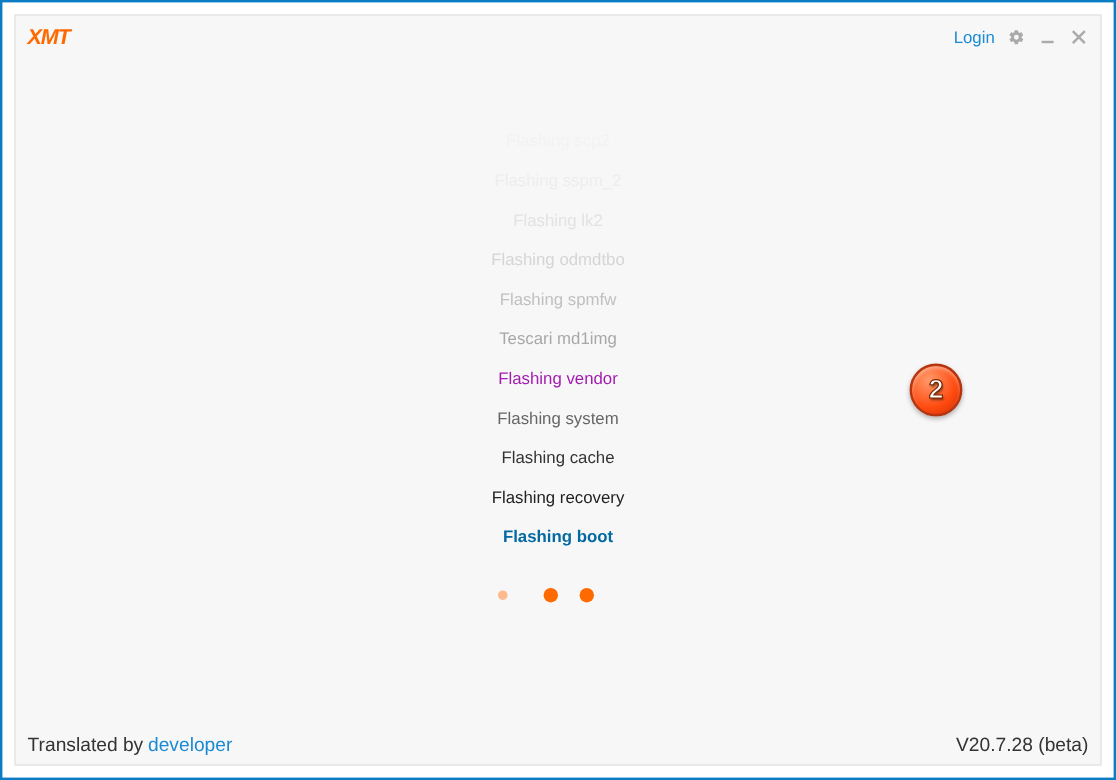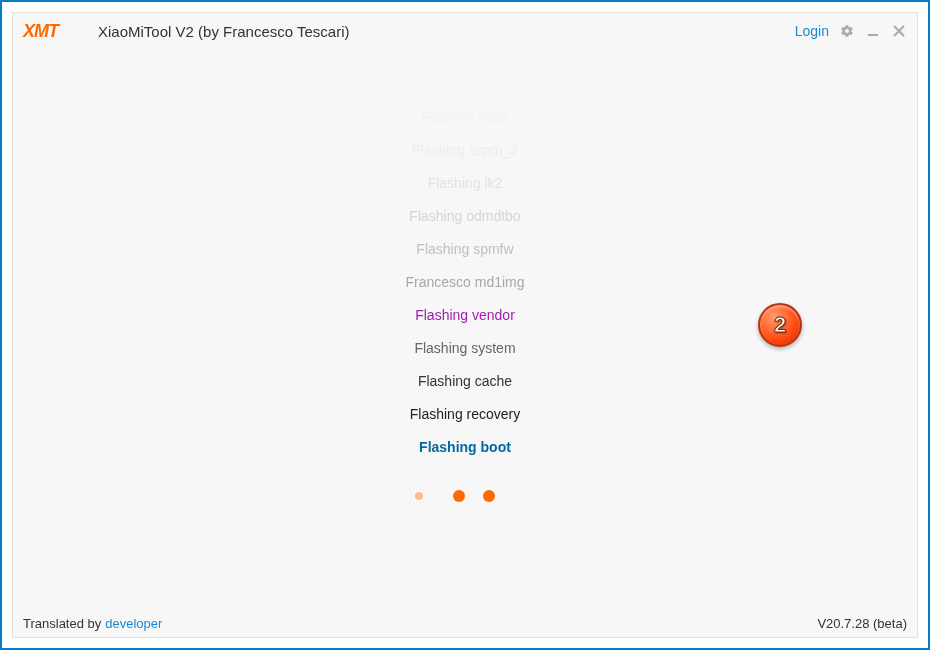--- a/index.html
+++ b/index.html
@@ -31,21 +31,20 @@
       border: 1px solid #e0e0e0;
       display: flex;
       flex-direction: column;
       position: relative;
     }
     .titlebar {
       display: flex;
       align-items: center;
       padding: 6px 10px;
       height: 36px;
-      gap: 28px;
     }
     .logo {
       color: #ff6a00;
       font-weight: 900;
       font-size: 18px;
       font-style: italic;
       letter-spacing: -1px;
       margin-right: 12px;
     }
     .app-title {
@@ -119,21 +118,21 @@
     }
     .dot-2, .dot-3 {
       width: 12px;
       height: 12px;
       background: #ff6a00;
     }
     .footer {
       display: flex;
       align-items: center;
       padding: 6px 10px;
-      font-size: 13px;
+      font-size: 16px;
       color: #333;
     }
     .footer-link {
       color: #1a8ad4;
       margin-left: 4px;
       cursor: pointer;
     }
     .version {
       margin-left: auto;
       color: #333;
@@ -161,21 +160,20 @@
     }
   </style>
 </head>
 <body>
 
 <div class="window">
   <div class="inner">
 
     <div class="titlebar">
       <span class="logo">XMT</span>
-      <span class="app-title">XiaoMiTool V2 (by Francesco Tescari)</span>
       <div class="titlebar-right">
         <span class="login-link">Login</span>
         <span class="icon-btn">
           <svg width="14" height="14" viewBox="0 0 24 24" fill="currentColor">
               <path d="M19.4 13a7.5 7.5 0 0 0 .1-1 7.5 7.5 0 0 0-.1-1l2.1-1.6a.5.5 0 0 0 .1-.6l-2-3.5a.5.5 0 0 0-.6-.2l-2.5 1a7.3 7.3 0 0 0-1.7-1l-.4-2.6a.5.5 0 0 0-.5-.4h-4a.5.5 0 0 0-.5.4L9 5.1a7.3 7.3 0 0 0-1.7 1l-2.5-1a.5.5 0 0 0-.6.2l-2 3.5a.5.5 0 0 0 .1.6L4.4 11a7.5 7.5 0 0 0-.1 1 7.5 7.5 0 0 0 .1 1l-2.1 1.6a.5.5 0 0 0-.1.6l2 3.5a.5.5 0 0 0 .6.2l2.5-1a7.3 7.3 0 0 0 1.7 1l.4 2.6a.5.5 0 0 0 .5.4h4a.5.5 0 0 0 .5-.4l.4-2.6a7.3 7.3 0 0 0 1.7-1l2.5 1a.5.5 0 0 0 .6-.2l2-3.5a.5.5 0 0 0-.1-.6zM12 15.5A3.5 3.5 0 1 1 15.5 12 3.5 3.5 0 0 1 12 15.5z"></path>
             </svg>
         </span>
         <span class="icon-btn">
           <svg width="12" height="12" viewBox="0 0 12 12">
               <rect x="1" y="9" width="10" height="2" fill="currentColor"></rect>
@@ -188,21 +186,21 @@
         </span>
       </div>
     </div>
 
     <div class="log-area">
       <div class="log-line fade-1">Flashing scp2</div>
       <div class="log-line fade-2">Flashing sspm_2</div>
       <div class="log-line fade-3">Flashing lk2</div>
       <div class="log-line fade-4">Flashing odmdtbo</div>
       <div class="log-line fade-5">Flashing spmfw</div>
-      <div class="log-line fade-6">Francesco md1img</div>
+      <div class="log-line fade-6">Tescari md1img</div>
       <div class="log-line fade-7">Flashing vendor</div>
       <div class="log-line fade-8">Flashing system</div>
       <div class="log-line fade-10">Flashing cache</div>
       <div class="log-line fade-11">Flashing recovery</div>
       <div class="log-line fade-12">Flashing boot</div>
 
       <div class="loader">
         <div class="dot dot-1"></div>
         <div class="dot-2-group">
           <div class="dot dot-2"></div>

